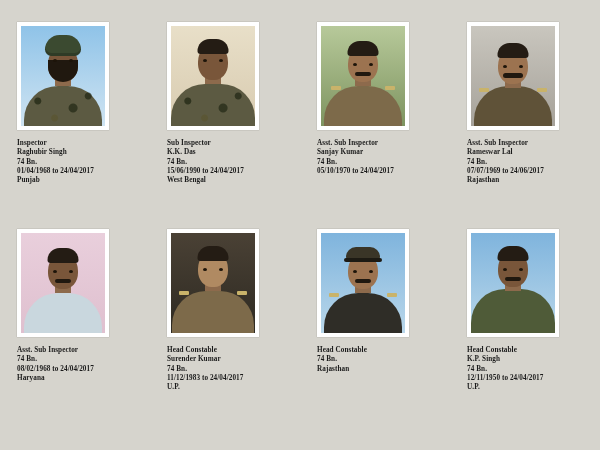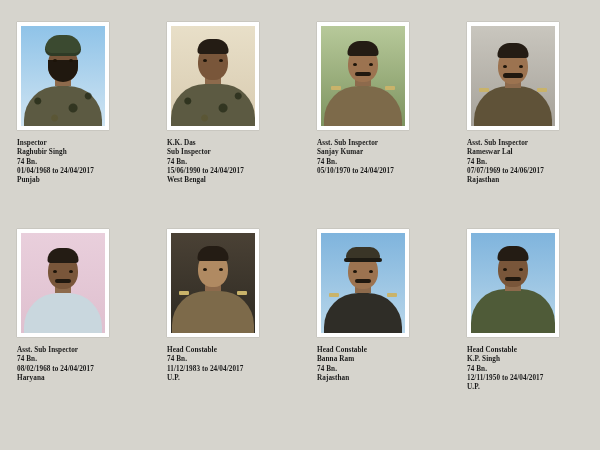--- a/index.html
+++ b/index.html
@@ -237,22 +237,22 @@
           <div class="neck" style="bottom:42px"></div>
           <div class="head dark" style="bottom:46px; position:absolute;"></div>
           <div class="hair" style="bottom:72px"></div>
           <div class="eyes" style="bottom:64px">
               <span class="l"></span>
               <span class="r"></span>
             </div>
         </div>
       </div>
       <div class="caption">
+        <div>Sub Inspector</div>
         <div>K.K. Das</div>
-        <div>Sub Inspector</div>
         <div>74 Bn.</div>
         <div>15/06/1990 to 24/04/2017</div>
         <div>West Bengal</div>
       </div>
     </div>
 
     <div class="cell">
       <div class="photo-frame">
         <div class="photo">
           <div class="bg bg-green"></div>
@@ -337,20 +337,21 @@
           <div class="head light" style="bottom:46px; position:absolute;"></div>
           <div class="hair" style="bottom:72px"></div>
           <div class="eyes" style="bottom:62px">
               <span class="l"></span>
               <span class="r"></span>
             </div>
         </div>
       </div>
       <div class="caption">
         <div>Head Constable</div>
+        <div>Surender Kumar</div>
         <div>74 Bn.</div>
         <div>11/12/1983 to 24/04/2017</div>
         <div>U.P.</div>
       </div>
     </div>
 
     <div class="cell">
       <div class="photo-frame">
         <div class="photo">
           <div class="bg bg-blue2"></div>
@@ -362,21 +363,20 @@
           <div class="cap" style="bottom:74px"></div>
           <div class="moustache" style="bottom:50px"></div>
           <div class="eyes" style="bottom:60px">
               <span class="l"></span>
               <span class="r"></span>
             </div>
         </div>
       </div>
       <div class="caption">
         <div>Head Constable</div>
-        <div>Banna Ram</div>
         <div>74 Bn.</div>
         <div>Rajasthan</div>
       </div>
     </div>
 
     <div class="cell">
       <div class="photo-frame">
         <div class="photo">
           <div class="bg bg-blue2"></div>
           <div class="torso olive" style="bottom:-6px; width:84px; height:50px;"></div>

